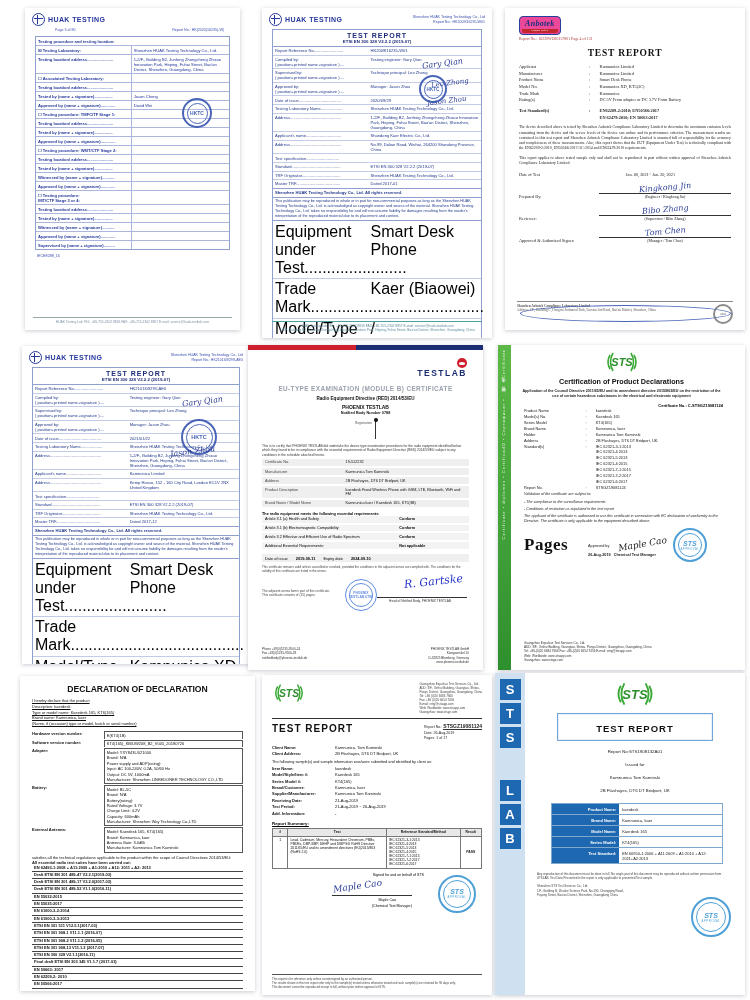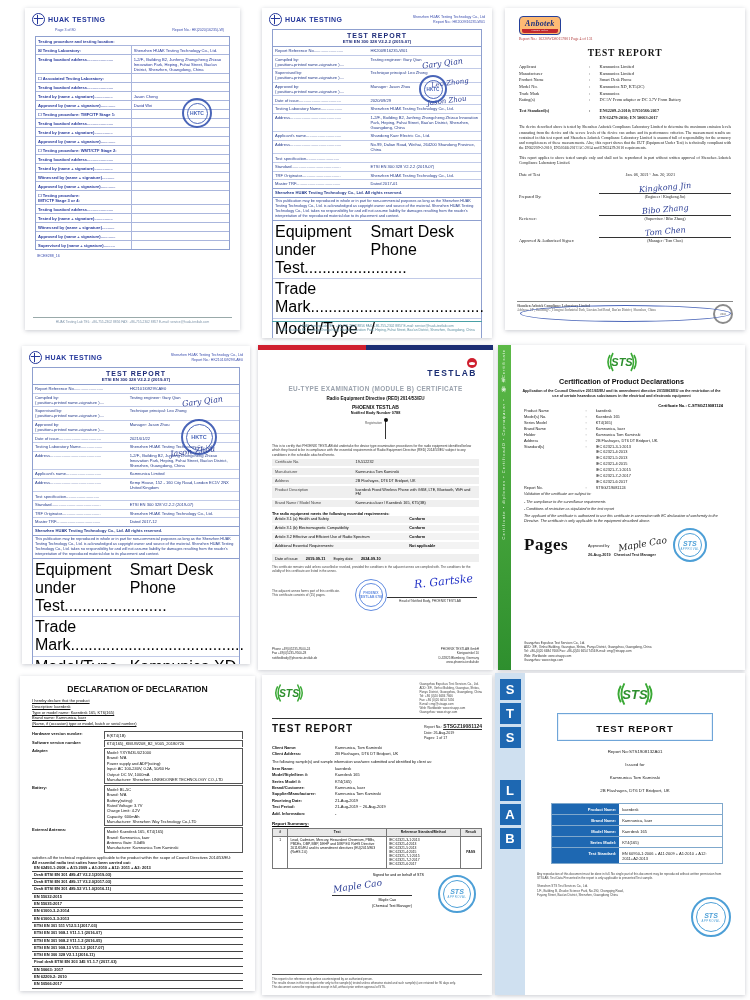--- a/index.html
+++ b/index.html
@@ -40,21 +40,21 @@
           font-weight:bold;padding:1.5px 2px;}
   .copypara{margin:0 10px;border:1px solid #8fa0cf;border-top:none;font-size:3.8px;color:#233a8c;
             padding:1.5px 2px;line-height:1.3;}
   .equip{margin:0 10px;border:1px solid #8fa0cf;border-top:none;}
   .hfoot{position:absolute;left:10px;right:10px;bottom:5px;border-top:.7px solid #49a0a5;padding-top:2px;
          font-size:3.3px;color:#5d8fa0;text-align:center;line-height:1.4;}
   .sig{font-family:"DejaVu Serif",serif;font-style:italic;color:#2c3e95;}
   .sigabs{position:absolute;transform:rotate(-7deg);}
   
   .anb-logo{display:inline-block;border:1.2px solid #24409a;border-radius:4px;padding:1.5px 5px 0 5px;
-            background:#fdba74;}
+            background:#ec4899;}
   .anb-word{font-weight:bold;font-style:italic;color:#1c2f7d;font-size:8px;letter-spacing:.3px;}
   .anb-bar{background:#c1272d;color:#fff;font-size:2.8px;text-align:center;margin:1px -3px 1px -3px;
            padding:.5px 0;border-radius:0 0 2px 2px;}
   .anb-report{font-size:3.9px;color:#b03a3a;margin-top:2px;}
   .serif{font-family:"Liberation Serif",serif;}
   .anb-title{font-size:9.5px;font-weight:bold;letter-spacing:.8px;text-align:center;margin:7px 0 6px 0;color:#111;}
   .anb-kv{display:flex;font-size:4.3px;color:#222;margin:0 14px;line-height:1.55;}
   .anb-kl{width:33%;}
   .anb-sep{width:5%;}
   .anb-para{font-size:3.9px;color:#222;margin:4px 14px 0 14px;text-align:justify;line-height:1.35;}
@@ -415,20 +415,21 @@
     <div class="equip">
       <div>
 
           <div class="kv">
             <span class="kl">Equipment under Test.......................</span>
             <span class="kvv">Smart Desk Phone</span>
           </div>
 
           <div class="kv">
             <span class="kl">Trade Mark.......................................</span>
+            <span class="kvv">Kaer (Biaowei)</span>
           </div>
 
           <div class="kv">
             <span class="kl">Model/Type reference........................</span>
             <span class="kvv">/</span>
           </div>
 
         </div>
     </div>
     <div class="hfoot">
@@ -640,21 +641,21 @@
 
           <div class="kv">
             <span class="kl">Model/Type reference........................</span>
             <span class="kvv">Kamnunica XD</span>
           </div>
 
         </div>
     </div>
   </div>
 
-  <div class="page" style="left:258px;top:345px;width:235px;height:325px;">
+  <div class="page" style="left:248px;top:345px;width:235px;height:325px;">
     <div class="ph-bar">
         <span class="r"></span>
         <span class="bl"></span>
       </div>
     <div class="ph-logo">
       <div class="ph-bird"></div>
       <div class="ph-word">TESTLAB</div>
     </div>
     <div class="ph-title">EU-TYPE EXAMINATION (MODULE B) CERTIFICATE</div>
     <div class="ph-sub1">Radio Equipment Directive (RED) 2014/53/EU</div>

